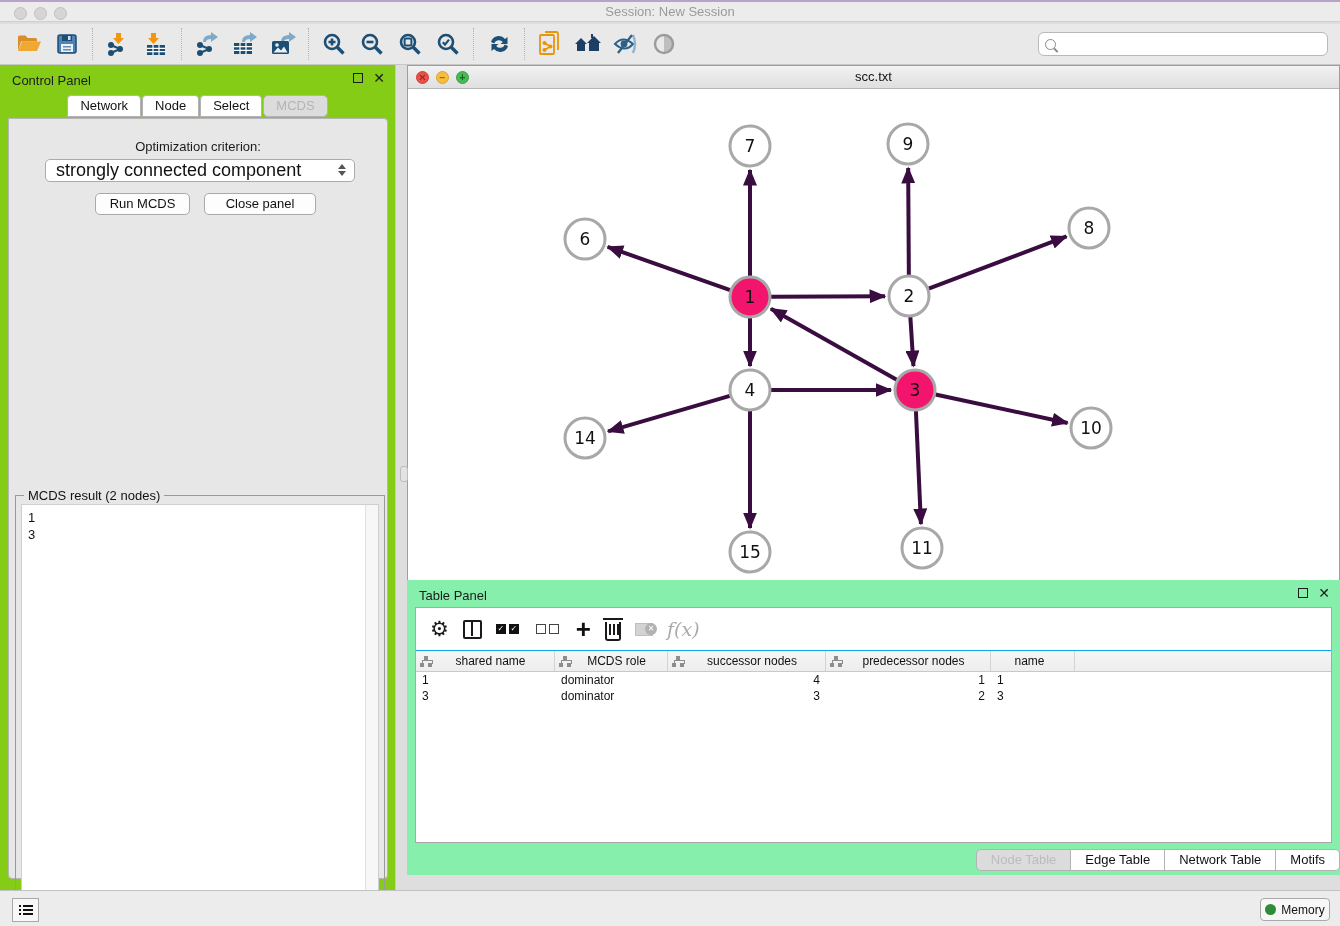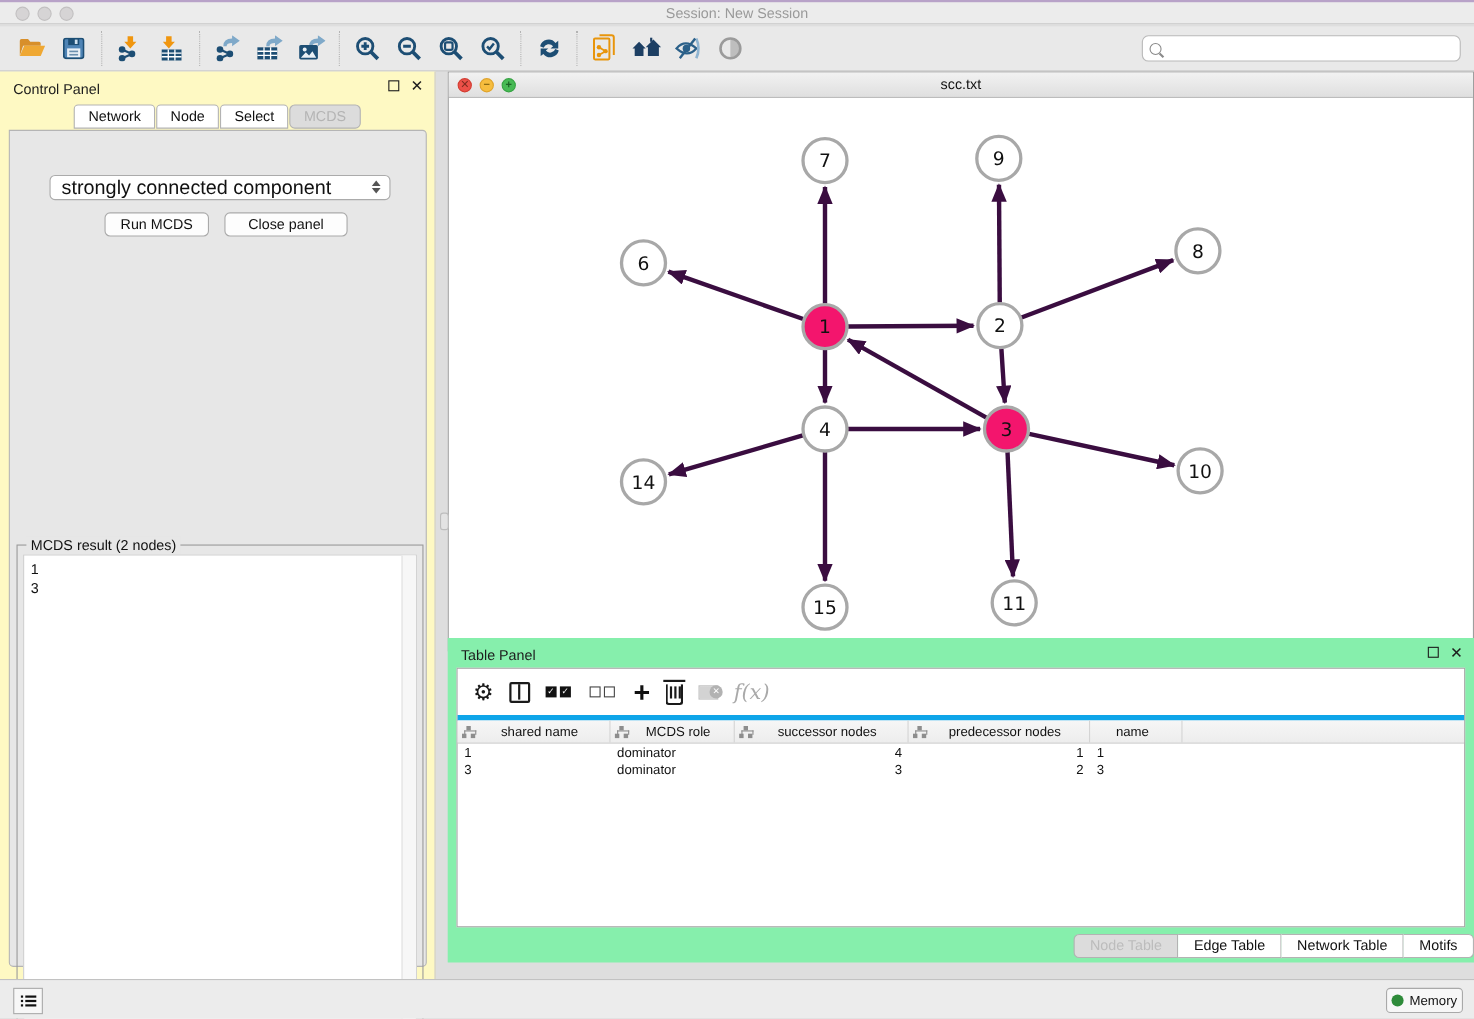--- a/index.html
+++ b/index.html
@@ -16,21 +16,21 @@
   
   #toolbar { left:0; top:24px; width:1340px; height:41px; background:#e9e9e9; border-bottom:1px solid #c6c6c6; display:flex; align-items:center; padding-left:10px; }
   .tbtn { width:38px; height:34px; display:flex; align-items:center; justify-content:center; }
   .tsep { width:1px; height:32px; border-left:1px dotted #b3b3b3; margin:0 6px; }
   #searchbox { position:absolute; right:12px; top:8px; width:290px; height:24px; background:#fff; border:1px solid #b9b9b9; border-radius:6px; display:flex; align-items:center; padding-left:6px; }
   #searchbox .mag { width:11px; height:11px; border:1.5px solid #8a8a8a; border-radius:50%; position:relative; }
   #searchbox .mag:after { content:""; position:absolute; width:1.5px; height:5px; background:#8a8a8a; left:9px; top:8px; transform:rotate(-45deg); }
   #searchbox input { border:none; outline:none; flex:1; font-size:12px; background:transparent; padding:0 6px; }
 
   
-  #control-panel { left:0; top:65px; width:396px; height:825px; background:#fef9c3; border-right:1px solid #c9c9c9; }
+  #control-panel { left:0; top:65px; width:396px; height:825px; background:#84cc16; border-right:1px solid #c9c9c9; }
   .panel-head { height:30px; position:relative; }
   .panel-head .ptitle { font-size:13px; color:#1c1c1c; position:absolute; left:12px; top:8px; }
   .float-ic { width:10px; height:10px; border:1.5px solid #1c1c1c; display:inline-block; }
   .close-ic { font-size:14px; font-weight:bold; color:#1c1c1c; line-height:10px; }
   .panel-head .hicons { position:absolute; right:10px; top:8px; display:flex; gap:10px; align-items:center; }
 
   .tabrow { display:flex; justify-content:center; gap:1px; height:22px; }
   .tab { background:#fff; border:1px solid #b3b3b3; border-radius:4px 4px 0 0; font-size:13px; padding:2px 12px 0 12px; color:#111; text-align:center; }
   .tab.active { background:#dcdcdc; color:#b4b4b4; border-radius:5px; }
 
@@ -76,21 +76,21 @@
   .cbox.on { background:#111; color:#fff; font-size:8px; font-weight:bold; text-align:center; line-height:10px; }
   .cbox.off { border:1.5px solid #444; background:#fff; }
   .plus { font-size:26px; font-weight:bold; color:#111; line-height:20px; }
   .trash { position:relative; width:16px; height:19px; border:2px solid #1a1a1a; border-radius:0 0 3px 3px; border-top:none; margin-top:4px; }
   .trash:before { content:""; position:absolute; left:-4px; top:-4px; width:20px; height:2px; background:#1a1a1a; }
   .trash:after { content:""; position:absolute; left:2px; top:2px; width:1.5px; height:11px; background:#1a1a1a; box-shadow:4px 0 0 #1a1a1a,8px 0 0 #1a1a1a; }
   .tbl-del { width:18px; height:13px; background:linear-gradient(#c9c9c9,#c9c9c9); border:1px solid #b0b0b0; position:relative; opacity:.8; }
   .tbl-del:after { content:"✕"; position:absolute; right:-5px; top:-1px; width:12px; height:12px; border-radius:50%; background:#9f9f9f; color:#fff; font-size:8px; text-align:center; line-height:12px; }
   .fx { font-family:"DejaVu Serif",serif; font-style:italic; font-size:19px; color:#a9a9a9; }
 
-  #tp-table { border-top:5px solid #0ea5e9; }
+  #tp-table { border-top:1px solid #0ea5e9; }
   .thead { display:flex; height:21px; background:linear-gradient(#f6f6f6,#ededed); border-bottom:1px solid #c9c9c9; }
   .th { display:flex; align-items:center; font-size:12px; color:#111; border-right:1px solid #d4d4d4; position:relative; }
   .th .lbl { flex:1; text-align:center; padding-right:6px; }
   .sitemap { width:13px; height:11px; margin-left:4px; position:relative; display:inline-block; }
   .sitemap i { position:absolute; width:4px; height:4px; background:#8d8d8d; }
   .sitemap i:nth-child(1){ left:4px; top:0; }
   .sitemap i:nth-child(2){ left:0; top:7px; }
   .sitemap i:nth-child(3){ left:8px; top:7px; }
   .sitemap:after { content:""; position:absolute; left:2px; top:4px; width:9px; height:3px; border:1px solid #8d8d8d; border-bottom:none; }
   .trow { display:flex; height:16px; }
@@ -271,20 +271,21 @@
       <span class="close-ic">✕</span>
     </span>
   </div>
   <div class="tabrow" id="cp-tabs">
       <div class="tab">Network</div>
       <div class="tab">Node</div>
       <div class="tab">Select</div>
       <div class="tab active">MCDS</div>
     </div>
   <div id="cp-content">
+    <div id="opt-label">Optimization criterion:</div>
     <div id="opt-select">
       <span>strongly connected component</span>
       <span class="stepper">
           <span class="tri-up"></span>
           <span class="tri-dn"></span>
         </span>
     </div>
     <div class="cp-btn" id="run-btn">Run MCDS</div>
     <div class="cp-btn" id="closep-btn">Close panel</div>
     <div id="result-group">

